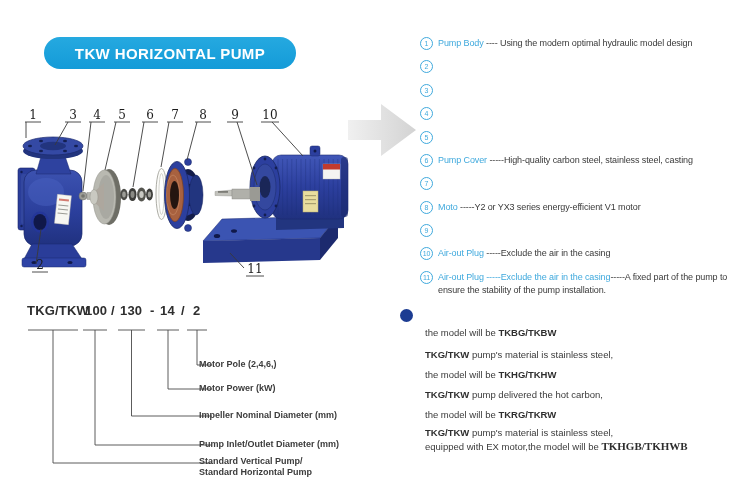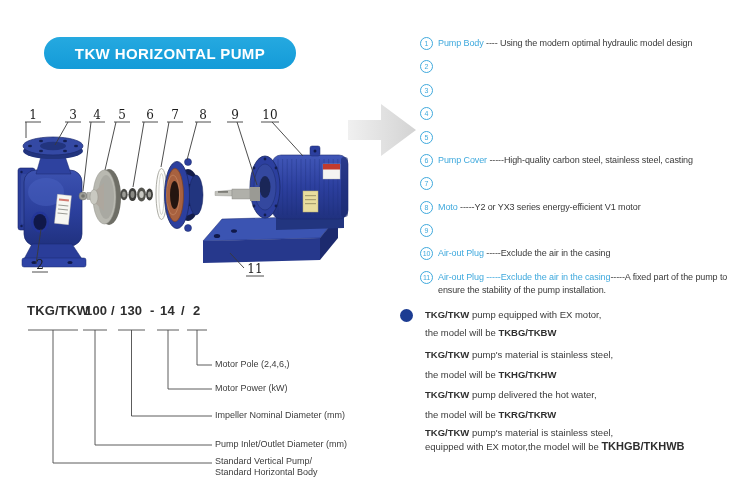--- a/index.html
+++ b/index.html
@@ -25,30 +25,30 @@
   .pdesc{color:#3a3a3a;}
   .pitem.i0{top:37px}.pitem.i1{top:60px}.pitem.i2{top:84px}.pitem.i3{top:107px}
   .pitem.i4{top:131px}.pitem.i5{top:154px}.pitem.i6{top:177px}.pitem.i7{top:201px}
   .pitem.i8{top:224px}.pitem.i9{top:247px}.pitem.i10{top:271px}
 
   
   .mseg{position:absolute;top:303px;font-size:13px;font-weight:bold;color:#2e2e2e;letter-spacing:.2px;}
   .mseg.s0{left:27px}.mseg.s1{left:85px}.mseg.s2{left:111px}.mseg.s3{left:120px}
   .mseg.s4{left:150px}.mseg.s5{left:160px}.mseg.s6{left:181px}.mseg.s7{left:193px}
   .code-lines{position:absolute;left:0;top:295px;width:400px;height:200px;}
-  .mlabel{position:absolute;left:215px;font-size:9px;color:#3c3c3c;letter-spacing:0;}
+  .mlabel{position:absolute;left:199px;font-size:9px;color:#3c3c3c;letter-spacing:0;font-weight:bold;}
   .mlabel.l0{top:359px}.mlabel.l1{top:383px}.mlabel.l2{top:410px}
   .mlabel.l3{top:439px}.mlabel.l4{top:456px}.mlabel.l5{top:467px}
 
   
   .bullet{position:absolute;left:400px;top:309px;width:13px;height:13px;border-radius:50%;
           background:#1c3c92;}
   .nline{position:absolute;left:425px;font-size:9.5px;color:#3a3a3a;white-space:nowrap;}
   .nline .nb{font-weight:bold;color:#2e2e2e;}
-  .nline .xl{font-size:11px;}
+  .nline .xl{font-size:11px;font-family:Liberation Serif, serif;}
   .nline.n0{top:309px}.nline.n1{top:327px}.nline.n2{top:349px}.nline.n3{top:369px}
   .nline.n4{top:389px}.nline.n5{top:409px}.nline.n6{top:427px}.nline.n7{top:440px}
 </style>
 </head>
 <body>
 
 <div class="canvas">
 
   <div class="banner">
     <span>TKW HORIZONTAL PUMP</span>
@@ -294,25 +294,24 @@
       <path d="M168,35 V94 H212"></path>
       <path d="M197,35 V70 H212"></path>
     </g>
   </svg>
 
   <div class="mlabel l0">Motor Pole (2,4,6,)</div>
   <div class="mlabel l1">Motor Power  (kW)</div>
   <div class="mlabel l2">Impeller Nominal Diameter (mm)</div>
   <div class="mlabel l3">Pump Inlet/Outlet Diameter (mm)</div>
   <div class="mlabel l4">Standard Vertical Pump/</div>
-  <div class="mlabel l5">Standard  Horizontal Body</div>
+  <div class="mlabel l5">Standard  Horizontal Pump</div>
 
   <div class="bullet"></div>
-  <div class="nline n0"><span class="nb">TKG/TKW</span><span> pump equipped with EX motor,</span></div>
   <div class="nline n1"><span>the model will be </span><span class="nb">TKBG/TKBW</span></div>
   <div class="nline n2"><span class="nb">TKG/TKW</span><span> pump's material is stainless steel,</span></div>
   <div class="nline n3"><span>the model will be </span><span class="nb">TKHG/TKHW</span></div>
-  <div class="nline n4"><span class="nb">TKG/TKW</span><span> pump delivered the hot water,</span></div>
+  <div class="nline n4"><span class="nb">TKG/TKW</span><span> pump delivered the hot carbon,</span></div>
   <div class="nline n5"><span>the model will be </span><span class="nb">TKRG/TKRW</span></div>
   <div class="nline n6"><span class="nb">TKG/TKW</span><span> pump's material is stainless steel,</span></div>
   <div class="nline n7"><span>equipped with EX motor,the model will be </span><span class="nb xl">TKHGB/TKHWB</span></div>
 
 </div>
 
 </body></html>

